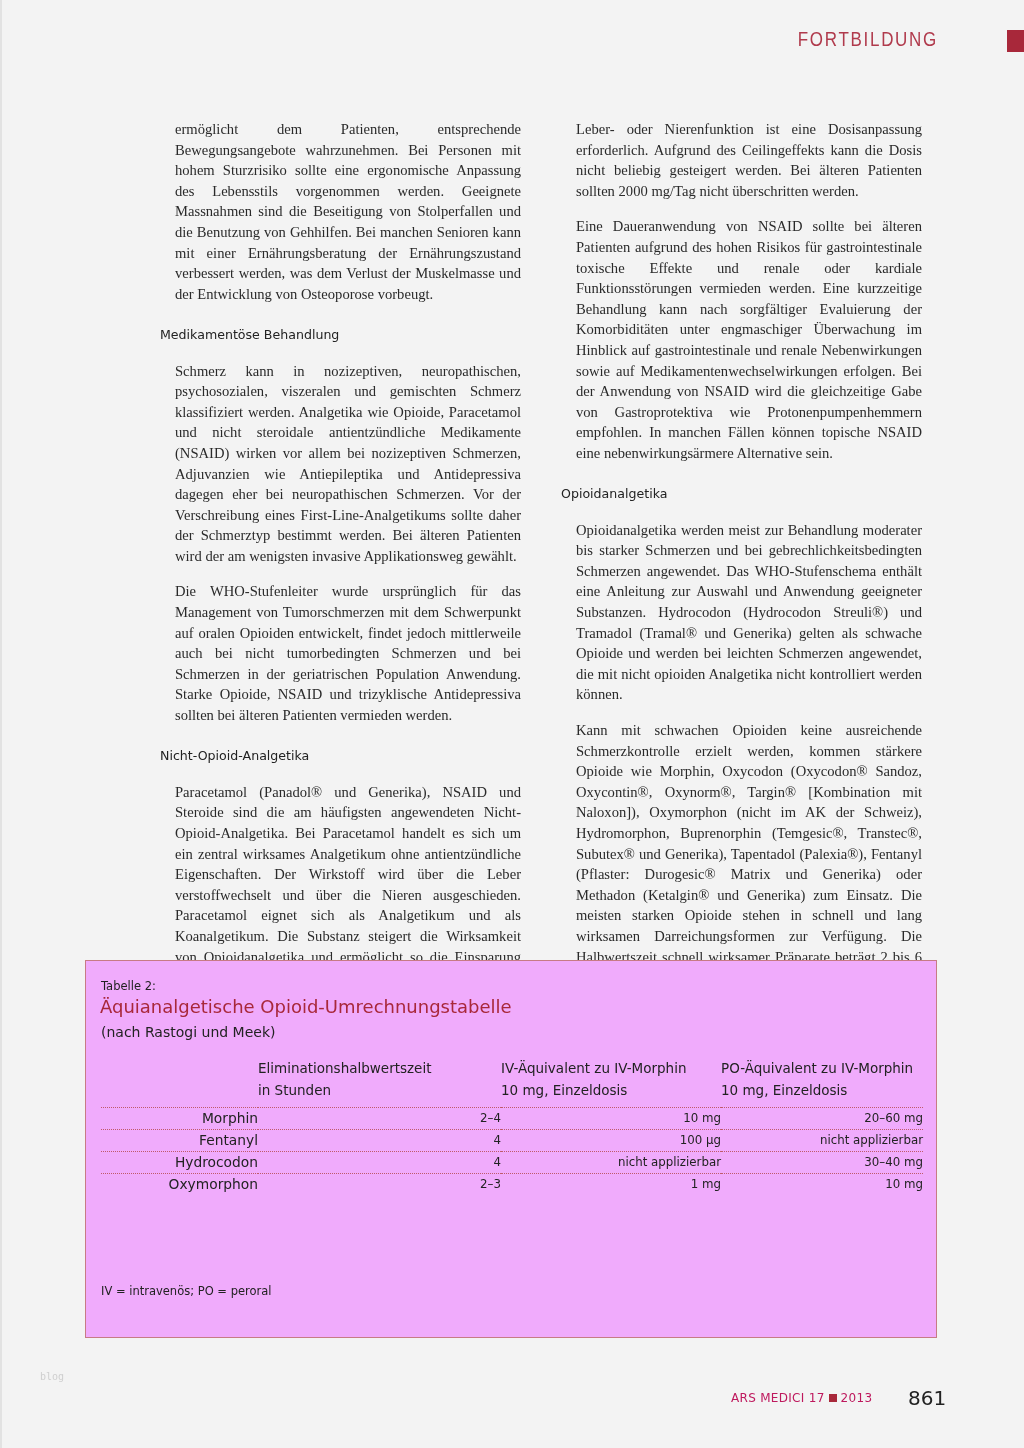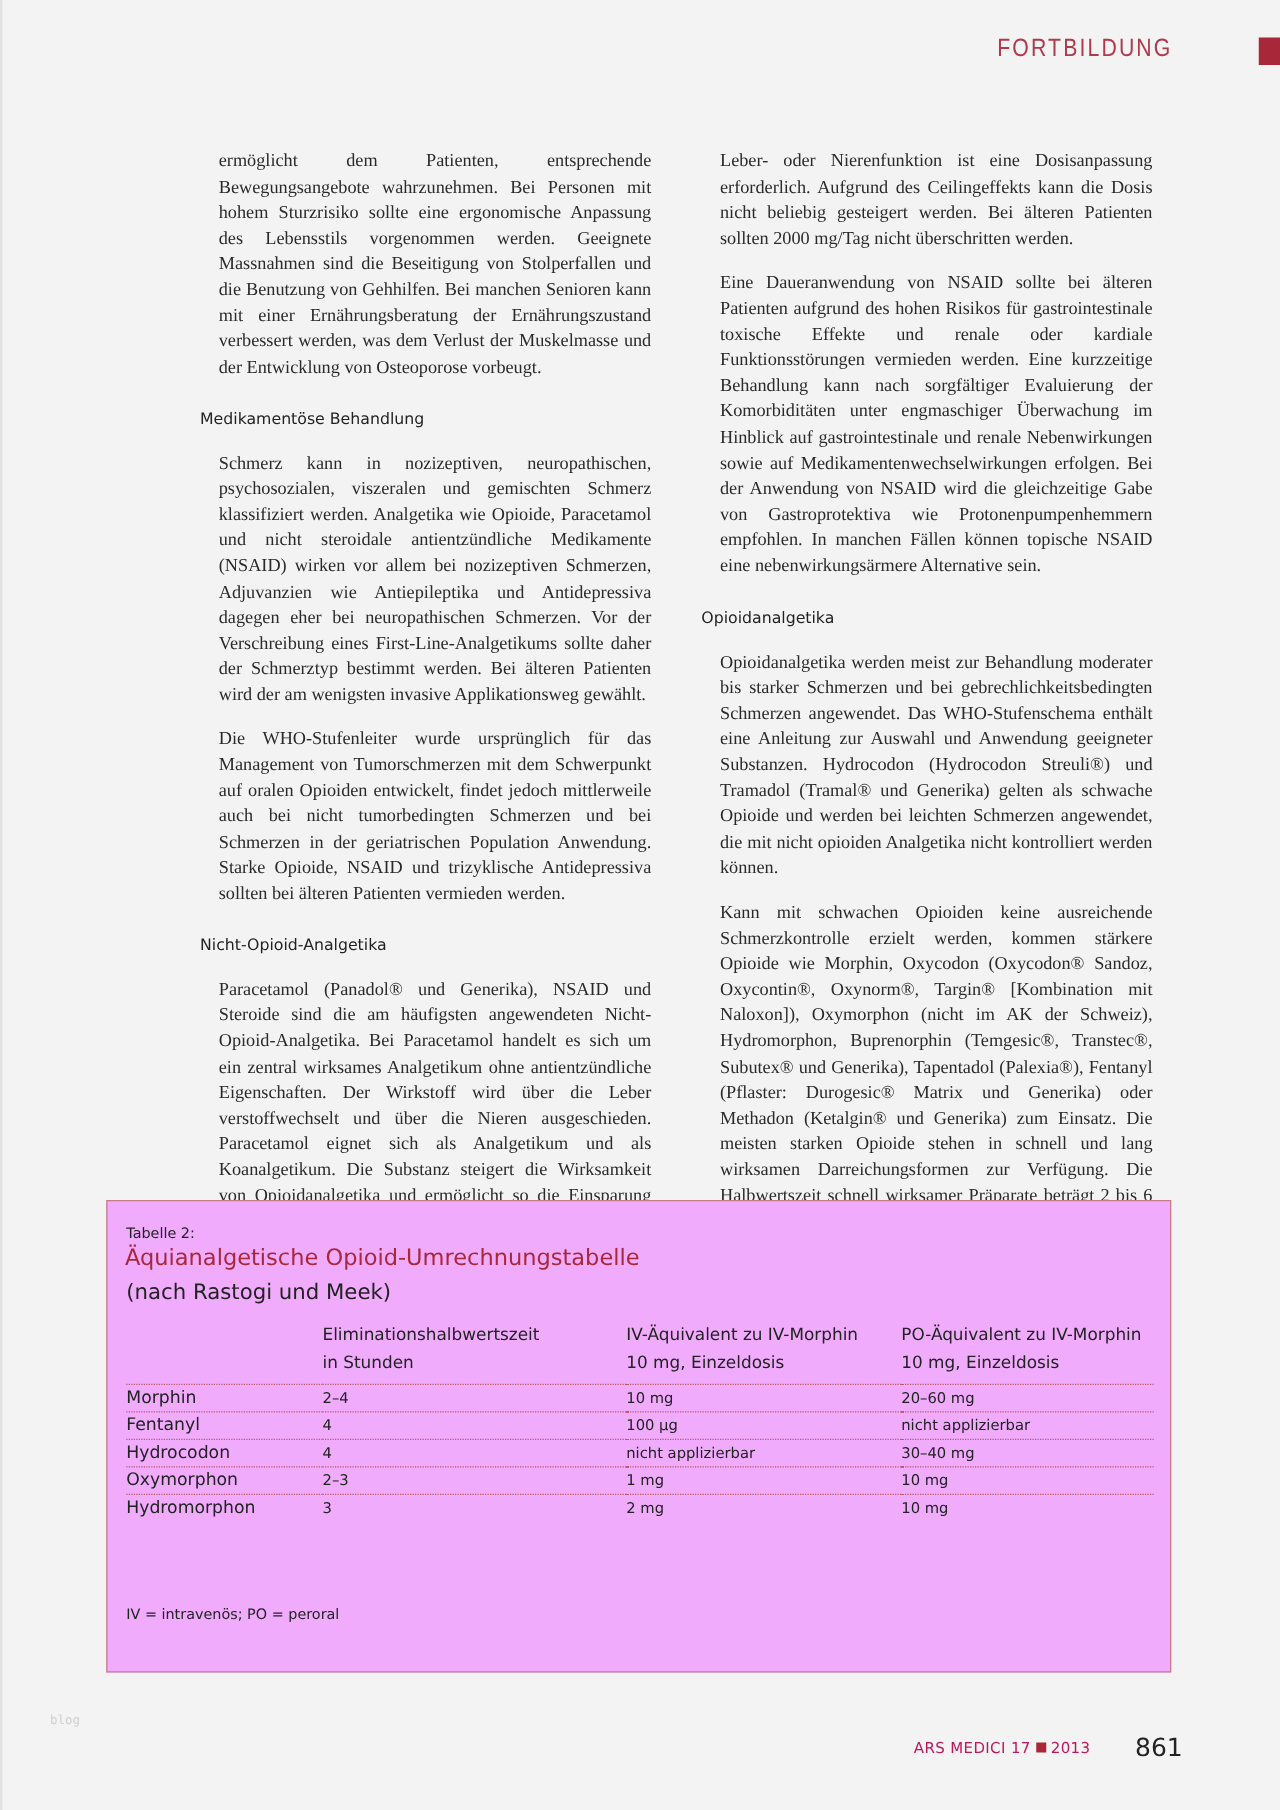--- a/index.html
+++ b/index.html
@@ -24,31 +24,31 @@
   .col h3 {
     font-family:"DejaVu Sans", sans-serif; font-weight:normal; font-size:12.6px;
     margin:20.6px 0 0 0; line-height:20.6px; color:#222;
   }
   .table-box {
     position:absolute; left:85px; top:960px; width:852px; height:378px;
     border:1.5px solid #c77b85; box-sizing:border-box; background:#f0abfc;
   }
   .tb-caption { position:absolute; left:15px; top:18px; font-family:"DejaVu Sans", sans-serif; font-size:11.5px; color:#222; }
   .tb-title { position:absolute; left:14px; top:35px; font-family:"DejaVu Sans", sans-serif; font-size:18px; color:#a8283a; }
-  .tb-source { position:absolute; left:15px; top:63px; font-family:"DejaVu Sans", sans-serif; font-size:17px; color:#222; }
+  .tb-source { position:absolute; left:15px; top:63px; font-family:"DejaVu Sans", sans-serif; font-size:14px; color:#222; }
   .opioid-table {
     position:absolute; left:15px; top:96px; width:822px; border-collapse:collapse;
     font-family:"DejaVu Sans", sans-serif; color:#222;
   }
   .opioid-table th {
     font-weight:normal; text-align:left; font-size:13.5px; line-height:22px; padding:0 0 6px 0;
     vertical-align:top; border-bottom:1px dotted #c05a6a;
   }
   .opioid-table td {
-    font-size:11.8px; line-height:21px; padding:0; border-bottom:1px dotted #c05a6a;
+    font-size:11.8px; line-height:21px; padding:0; border-bottom:1px dotted #c05a6a;text-align:right;
   }
   .opioid-table td.drug { font-size:13.8px; }
   .opioid-table tr:last-child td { border-bottom:none; }
   .opioid-table .c0 { width:157px; }
   .opioid-table .c1 { width:243px; }
   .opioid-table .c2 { width:220px; }
   .tb-note1 { position:absolute; left:15px; top:323px; font-family:"DejaVu Sans", sans-serif; font-size:11.5px; color:#222; }
   .tb-note2 { position:absolute; left:15px; top:345px; font-family:"DejaVu Sans", sans-serif; font-size:11.5px; color:#222; }
   .footer {
     position:absolute; top:1391px; left:731px; font-family:"DejaVu Sans", sans-serif; font-size:12px; color:#be185d;
@@ -116,26 +116,20 @@
           <td class="c1">4</td>
           <td class="c2">nicht applizierbar</td>
           <td class="c3">30–40 mg</td>
         </tr>
         <tr>
           <td class="c0 drug">Oxymorphon</td>
           <td class="c1">2–3</td>
           <td class="c2">1 mg</td>
           <td class="c3">10 mg</td>
         </tr>
-        <tr>
-          <td class="c0 drug">Hydromorphon</td>
-          <td class="c1">3</td>
-          <td class="c2">2 mg</td>
-          <td class="c3">10 mg</td>
-        </tr>
       </tbody>
   </table>
 
   <div class="tb-note1">IV = intravenös; PO = peroral</div>
 </div>
 
 <div class="watermark">blog</div>
 <div class="footer">
   <span>ARS MEDICI 17</span>
   <span class="sq"></span>

